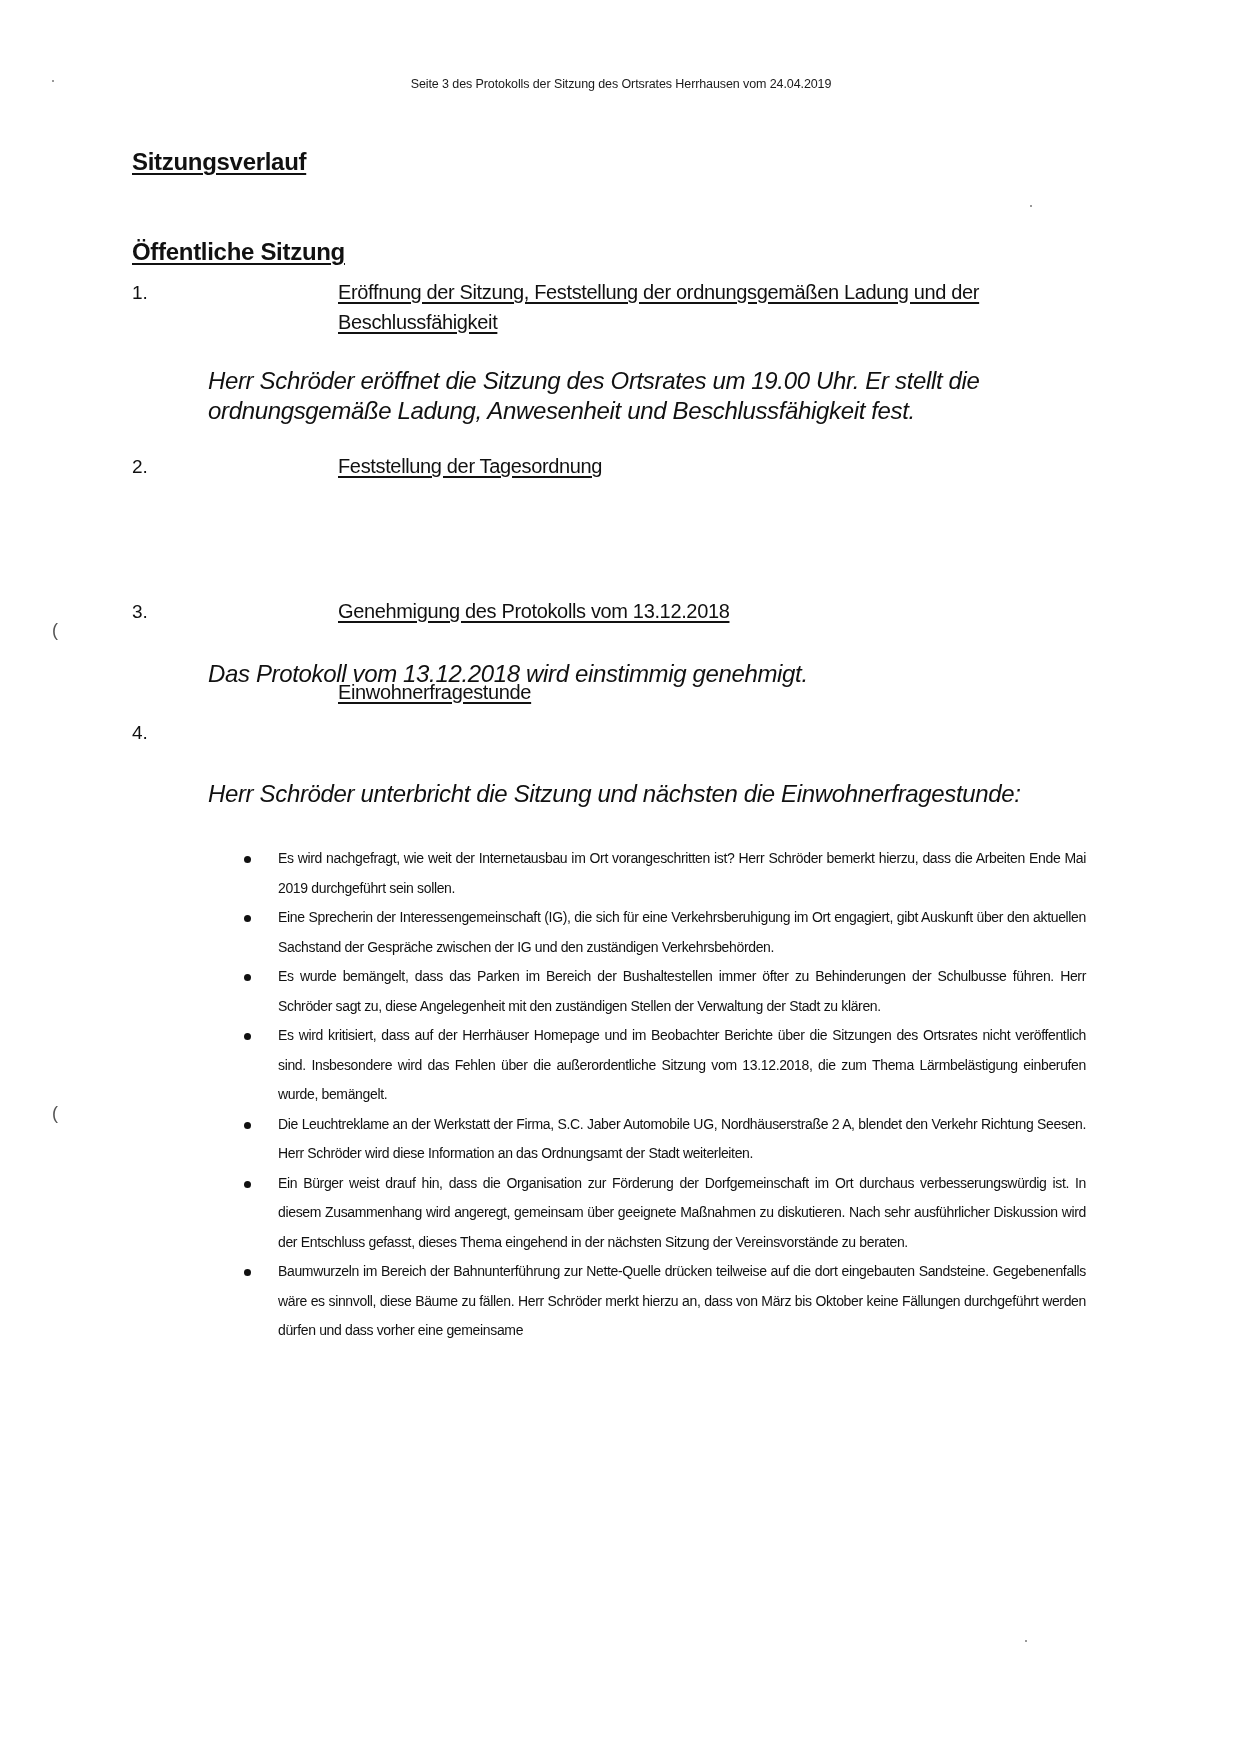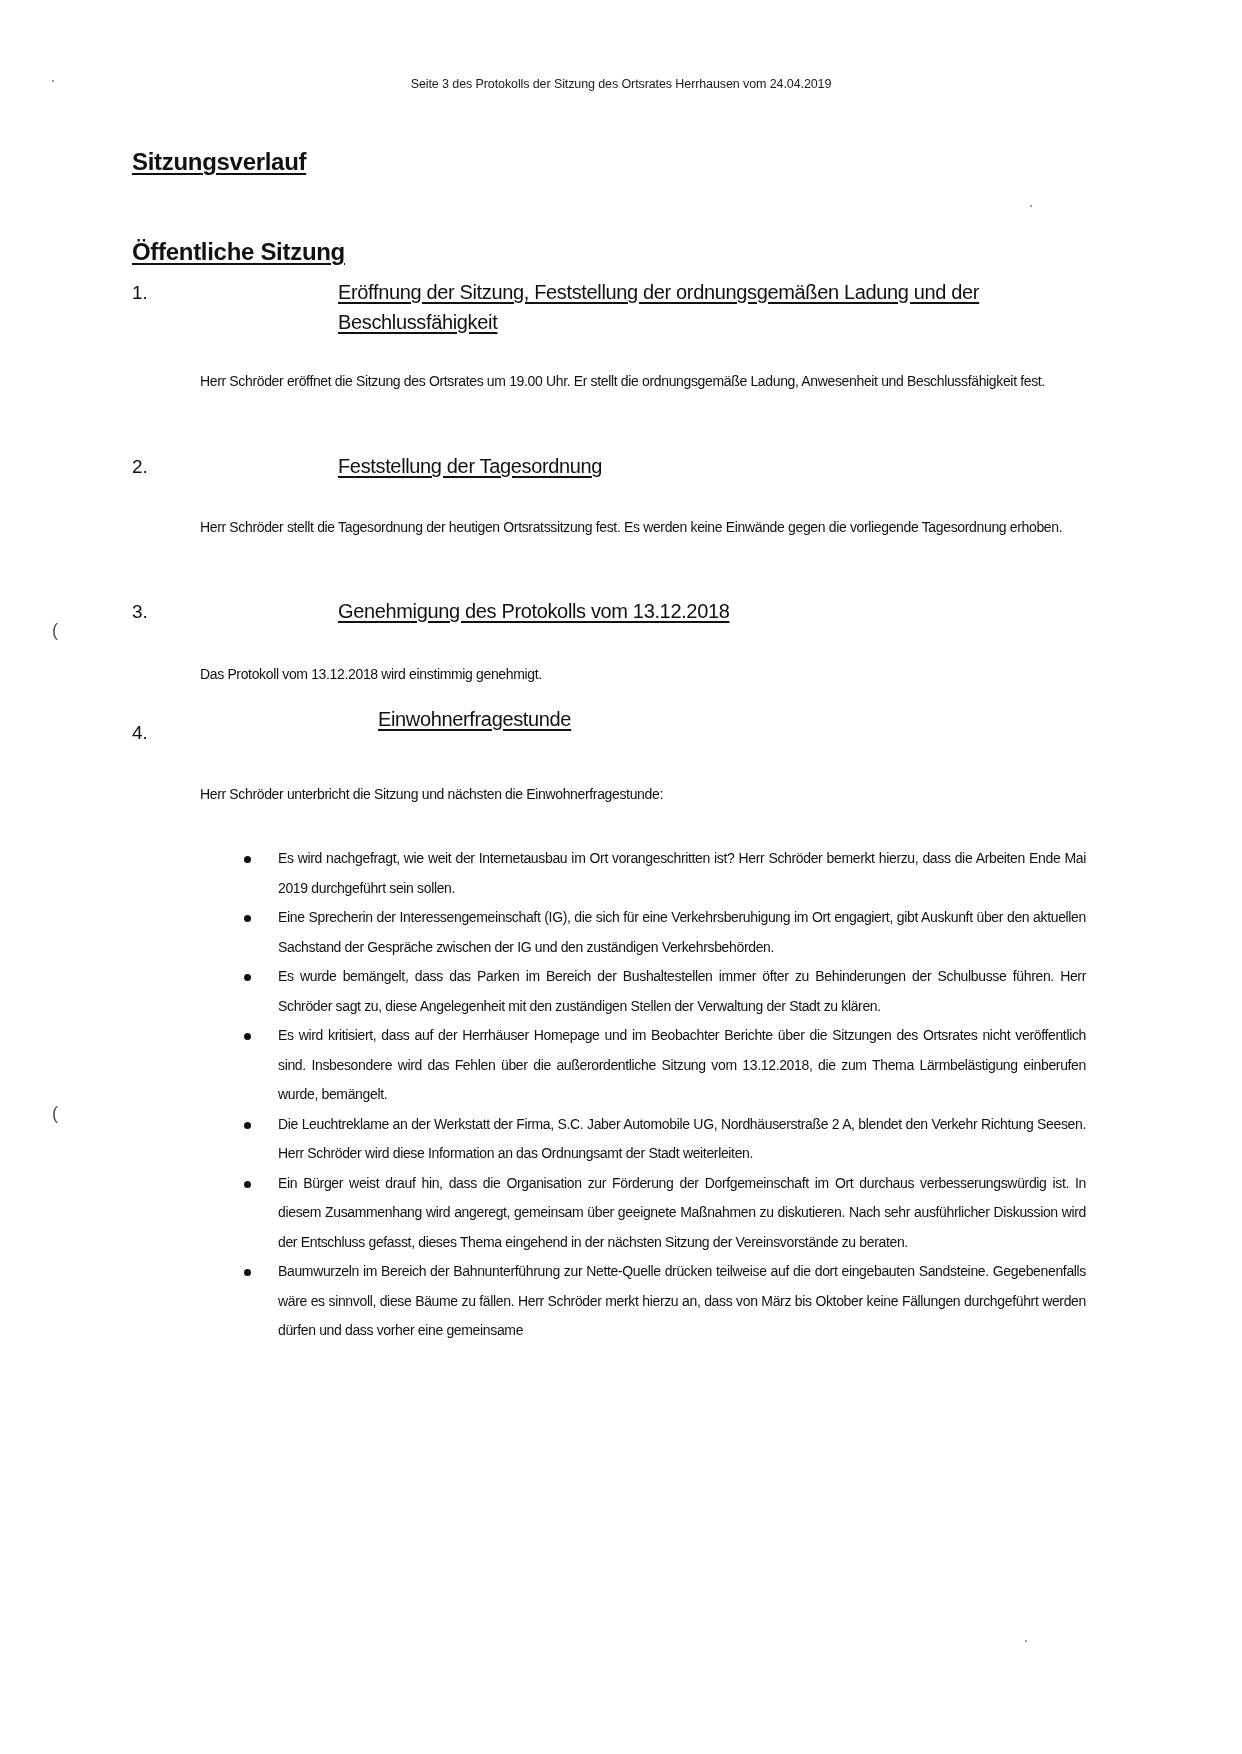--- a/index.html
+++ b/index.html
@@ -18,22 +18,23 @@
       text-decoration: underline; text-decoration-thickness: 2px; text-underline-offset: 3px;
       letter-spacing: -0.3px;
     }
     .item-num { position: absolute; left: 132px; font-size: 19px; }
     .item-title {
       position: absolute; left: 338px; font-size: 20px; line-height: 30px;
       text-decoration: underline; text-decoration-thickness: 1.5px; text-underline-offset: 3px;
       letter-spacing: -0.35px; width: 720px;
     }
     .para {
-      position: absolute; left: 200px; width: 876px; font-size: 14px; line-height: 30px;
+      position: absolute; left: 208px; width: 876px; font-size: 24px; line-height: 30px;
       letter-spacing: -0.35px;
+      font-style: italic;
     }
     ul.bullets {
       position: absolute; left: 228px; top: 832px; width: 846px; margin: 12px; padding: 0;
       list-style: none; font-size: 14px; line-height: 29.5px; letter-spacing: -0.35px;
     }
     ul.bullets li { position: relative; padding-left: 38px; text-align: justify; }
     ul.bullets li .dot {
       position: absolute; left: 4px; top: 12px; width: 7px; height: 7px; border-radius: 50%;
       background: #111111;
     }
@@ -49,28 +50,27 @@
 
   <div class="section-title" style="top:148px;">Sitzungsverlauf</div>
   <div class="section-title" style="top:238px;">Öffentliche Sitzung</div>
 
   <div class="item-num" style="top:282px;">1.</div>
   <div class="item-title" style="top:277px;">Eröffnung der Sitzung, Feststellung der ordnungsgemäßen Ladung und der Beschlussfähigkeit</div>
   <div class="para" style="top:366px;">Herr Schröder eröffnet die Sitzung des Ortsrates um 19.00 Uhr. Er stellt die ordnungsgemäße Ladung, Anwesenheit und Beschlussfähigkeit fest.</div>
 
   <div class="item-num" style="top:456px;">2.</div>
   <div class="item-title" style="top:451px;">Feststellung der Tagesordnung</div>
-  <div class="para" style="top:512px;">Herr Schröder stellt die Tagesordnung der heutigen Ortsratssitzung fest. Es werden keine Einwände gegen die vorliegende Tagesordnung erhoben.</div>
 
   <div class="item-num" style="top:601px;">3.</div>
   <div class="item-title" style="top:596px;">Genehmigung des Protokolls vom 13.12.2018</div>
   <div class="para" style="top:659px;">Das Protokoll vom 13.12.2018 wird einstimmig genehmigt.</div>
 
   <div class="item-num" style="top:722px;">4.</div>
-  <div class="item-title" style="top:704px;margin-left:40px;">Einwohnerfragestunde</div>
+  <div class="item-title" style="top:677px;">Einwohnerfragestunde</div>
   <div class="para" style="top:779px;">Herr Schröder unterbricht die Sitzung und nächsten die Einwohnerfragestunde:</div>
 
   <ul class="bullets">
     <li><span class="dot"></span><span>Es wird nachgefragt, wie weit der Internetausbau im Ort vorangeschritten ist? Herr Schröder bemerkt hierzu, dass die Arbeiten Ende Mai 2019 durchgeführt sein sollen.</span></li>
     <li><span class="dot"></span><span>Eine Sprecherin der Interessengemeinschaft (IG), die sich für eine Verkehrsberuhigung im Ort engagiert, gibt Auskunft über den aktuellen Sachstand der Gespräche zwischen der IG und den zuständigen Verkehrsbehörden.</span></li>
     <li><span class="dot"></span><span>Es wurde bemängelt, dass das Parken im Bereich der Bushaltestellen immer öfter zu Behinderungen der Schulbusse führen. Herr Schröder sagt zu, diese Angelegenheit mit den zuständigen Stellen der Verwaltung der Stadt zu klären.</span></li>
     <li><span class="dot"></span><span>Es wird kritisiert, dass auf der Herrhäuser Homepage und im Beobachter Berichte über die Sitzungen des Ortsrates nicht veröffentlich sind. Insbesondere wird das Fehlen über die außerordentliche Sitzung vom 13.12.2018, die zum Thema Lärmbelästigung einberufen wurde, bemängelt.</span></li>
     <li><span class="dot"></span><span>Die Leuchtreklame an der Werkstatt der Firma, S.C. Jaber Automobile UG, Nordhäuserstraße 2 A, blendet den Verkehr Richtung Seesen. Herr Schröder wird diese Information an das Ordnungsamt der Stadt weiterleiten.</span></li>
     <li><span class="dot"></span><span>Ein Bürger weist drauf hin, dass die Organisation zur Förderung der Dorfgemeinschaft im Ort durchaus verbesserungswürdig ist. In diesem Zusammenhang wird angeregt, gemeinsam über geeignete Maßnahmen zu diskutieren. Nach sehr ausführlicher Diskussion wird der Entschluss gefasst, dieses Thema eingehend in der nächsten Sitzung der Vereinsvorstände zu beraten.</span></li>
     <li><span class="dot"></span><span>Baumwurzeln im Bereich der Bahnunterführung zur Nette-Quelle drücken teilweise auf die dort eingebauten Sandsteine. Gegebenenfalls wäre es sinnvoll, diese Bäume zu fällen. Herr Schröder merkt hierzu an, dass von März bis Oktober keine Fällungen durchgeführt werden dürfen und dass vorher eine gemeinsame</span></li>

